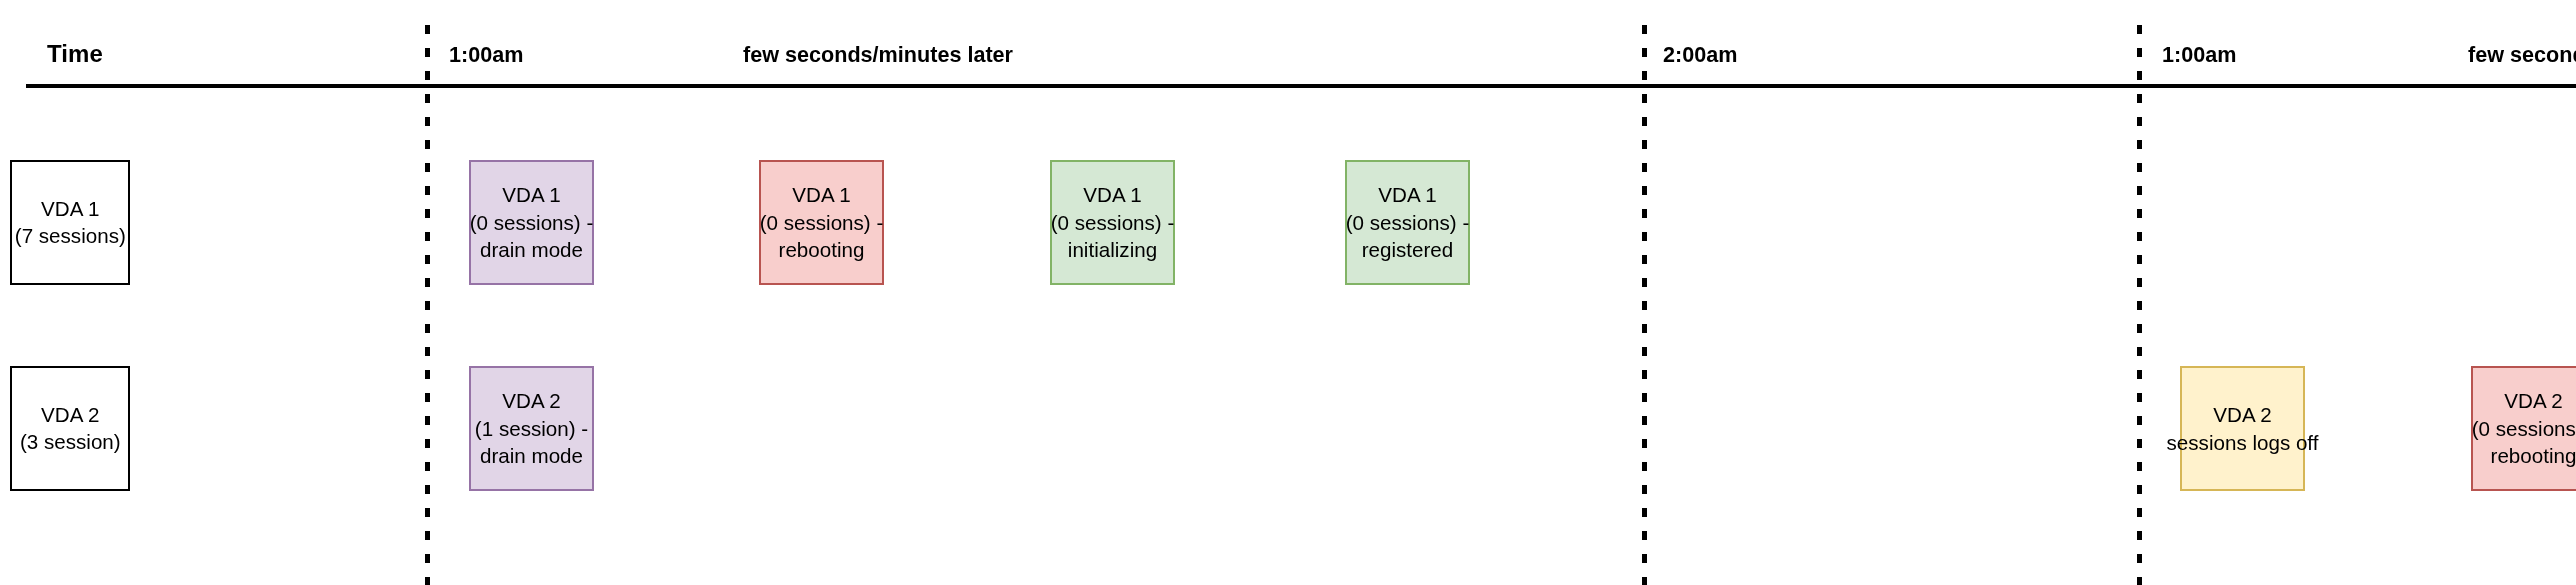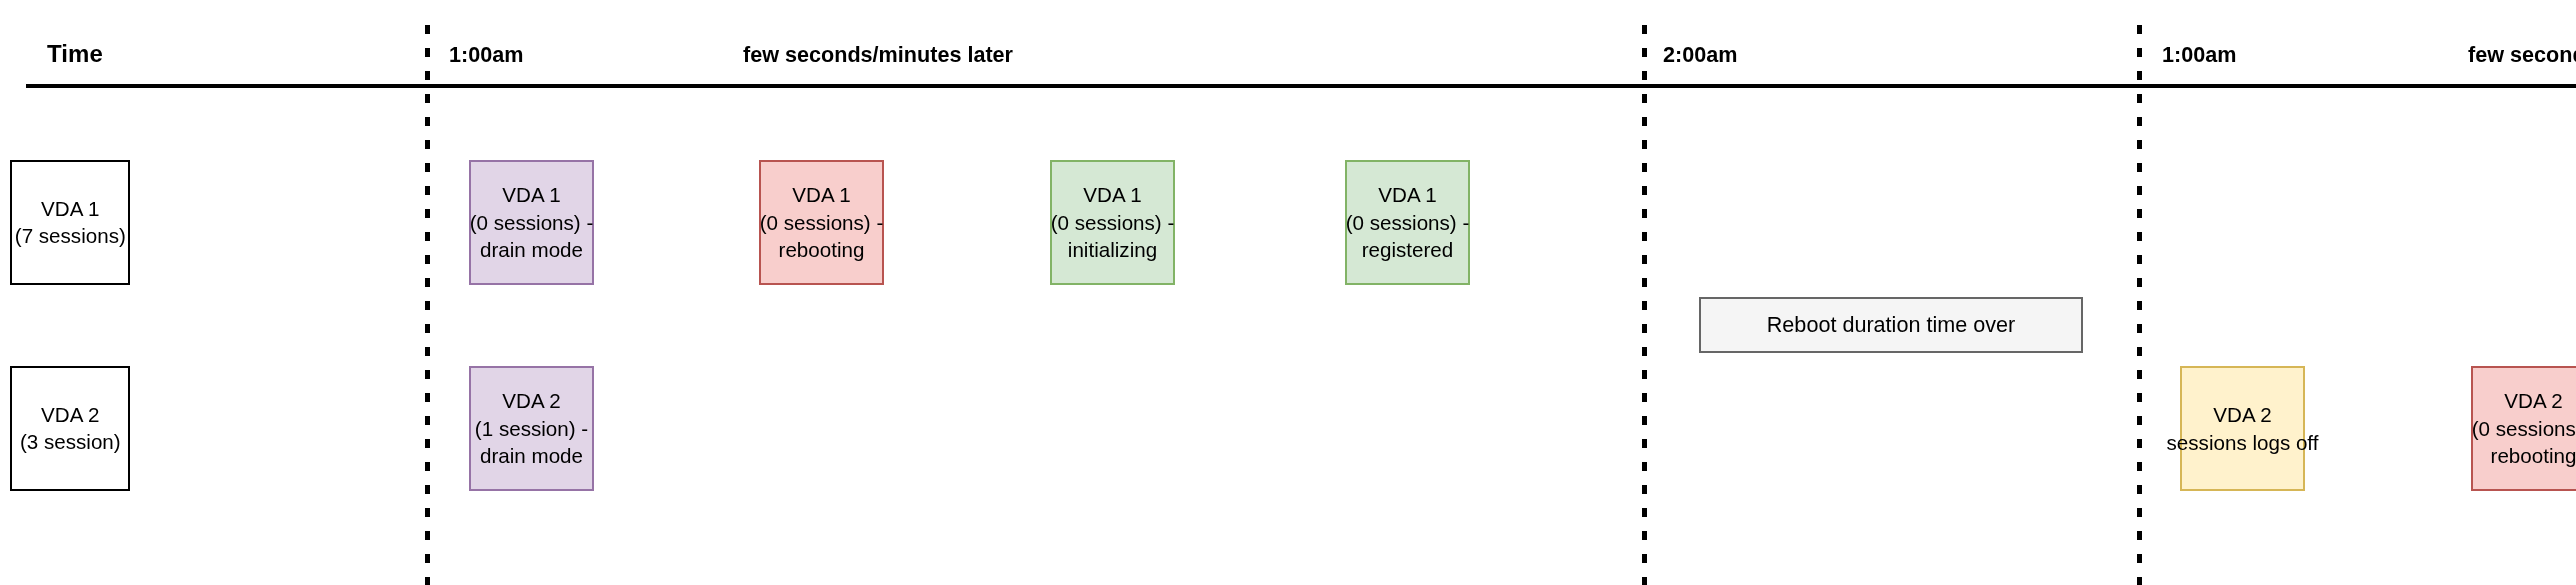--- a/index.html
+++ b/index.html
@@ -156,23 +156,20 @@
     <span class="line">(0 sessions) -</span>
     <span class="line">initializing</span>
   </div>
 
   <div class="event-box" style="left:1345px;top:160px;width:125px;height:125px;background:#d5e8d4;border-color:#82b366;">
     <span class="line">VDA 1</span>
     <span class="line">(0 sessions) -</span>
     <span class="line">registered</span>
   </div>
 
-  <div class="note-box" style="left:1699px;top:297px;width:384px;height:56px;">
-    <span>Reboot duration time over</span>
-  </div>
 
   <div class="vda-label-box" style="top:366px;height:125px;">
     <span class="line">VDA 2</span>
     <span class="line">(3 session)</span>
   </div>
 
   <div class="event-box" style="left:469px;top:366px;width:125px;height:125px;background:#e1d5e7;border-color:#9673a6;">
     <span class="line">VDA 2</span>
     <span class="line">(1 session) -</span>
     <span class="line">drain mode</span>

